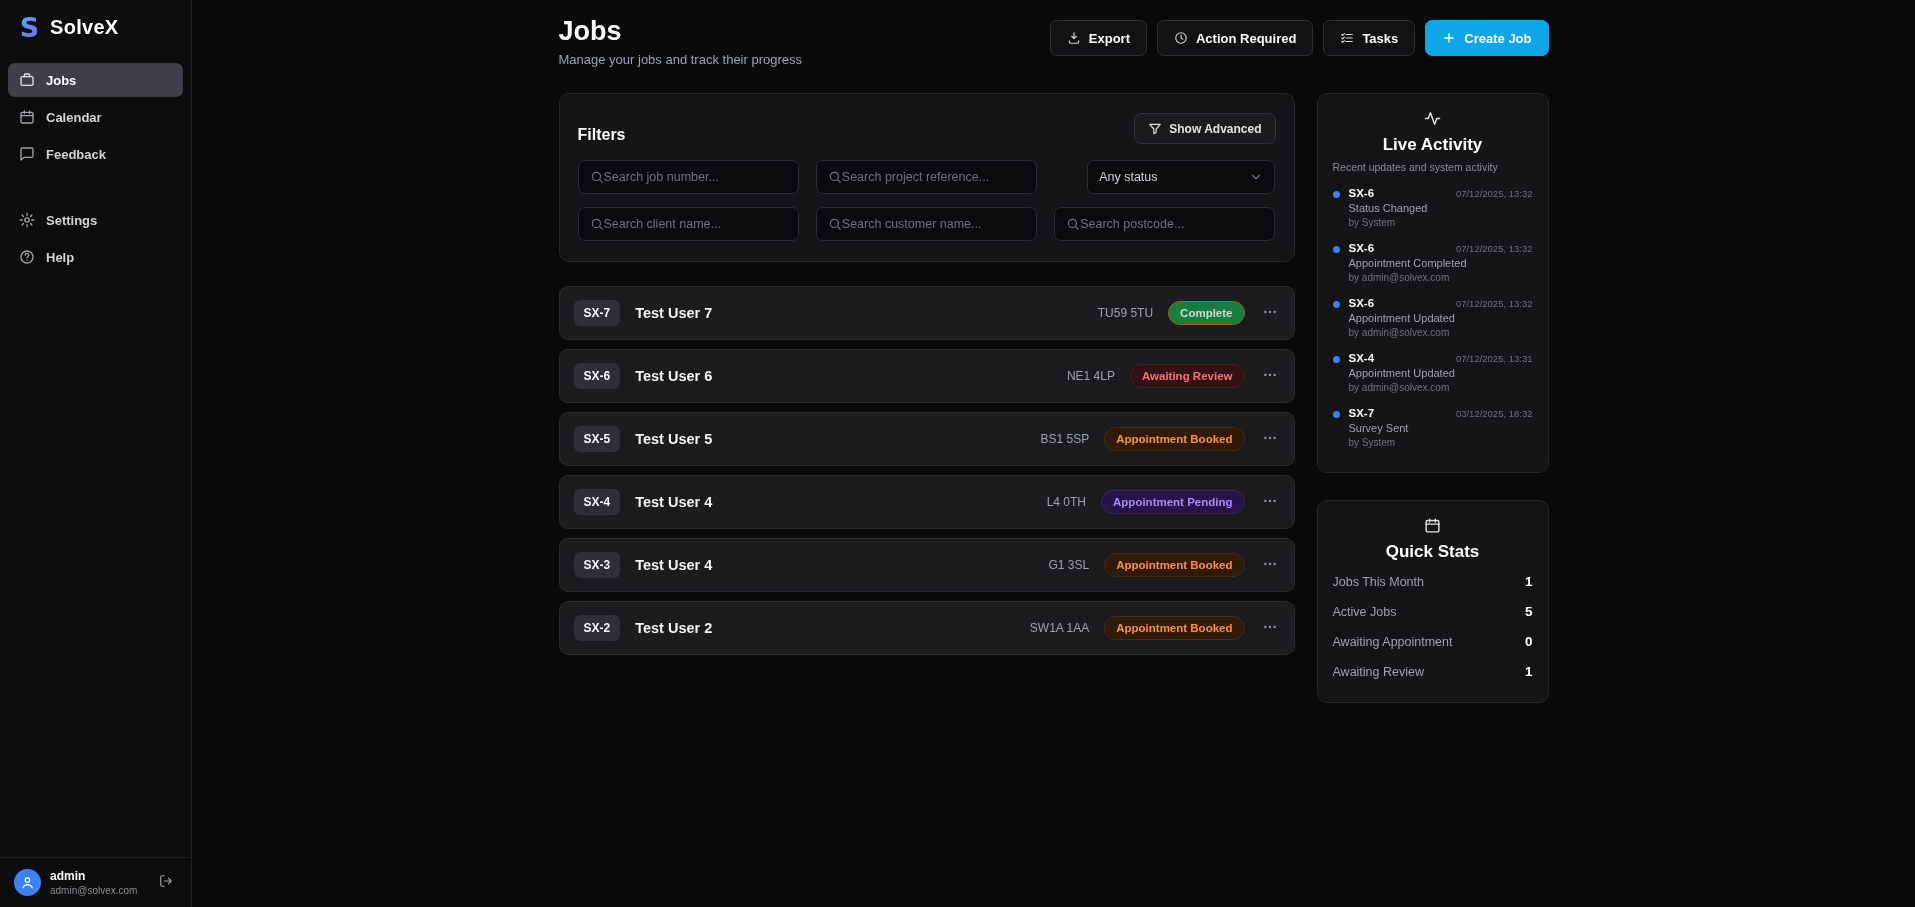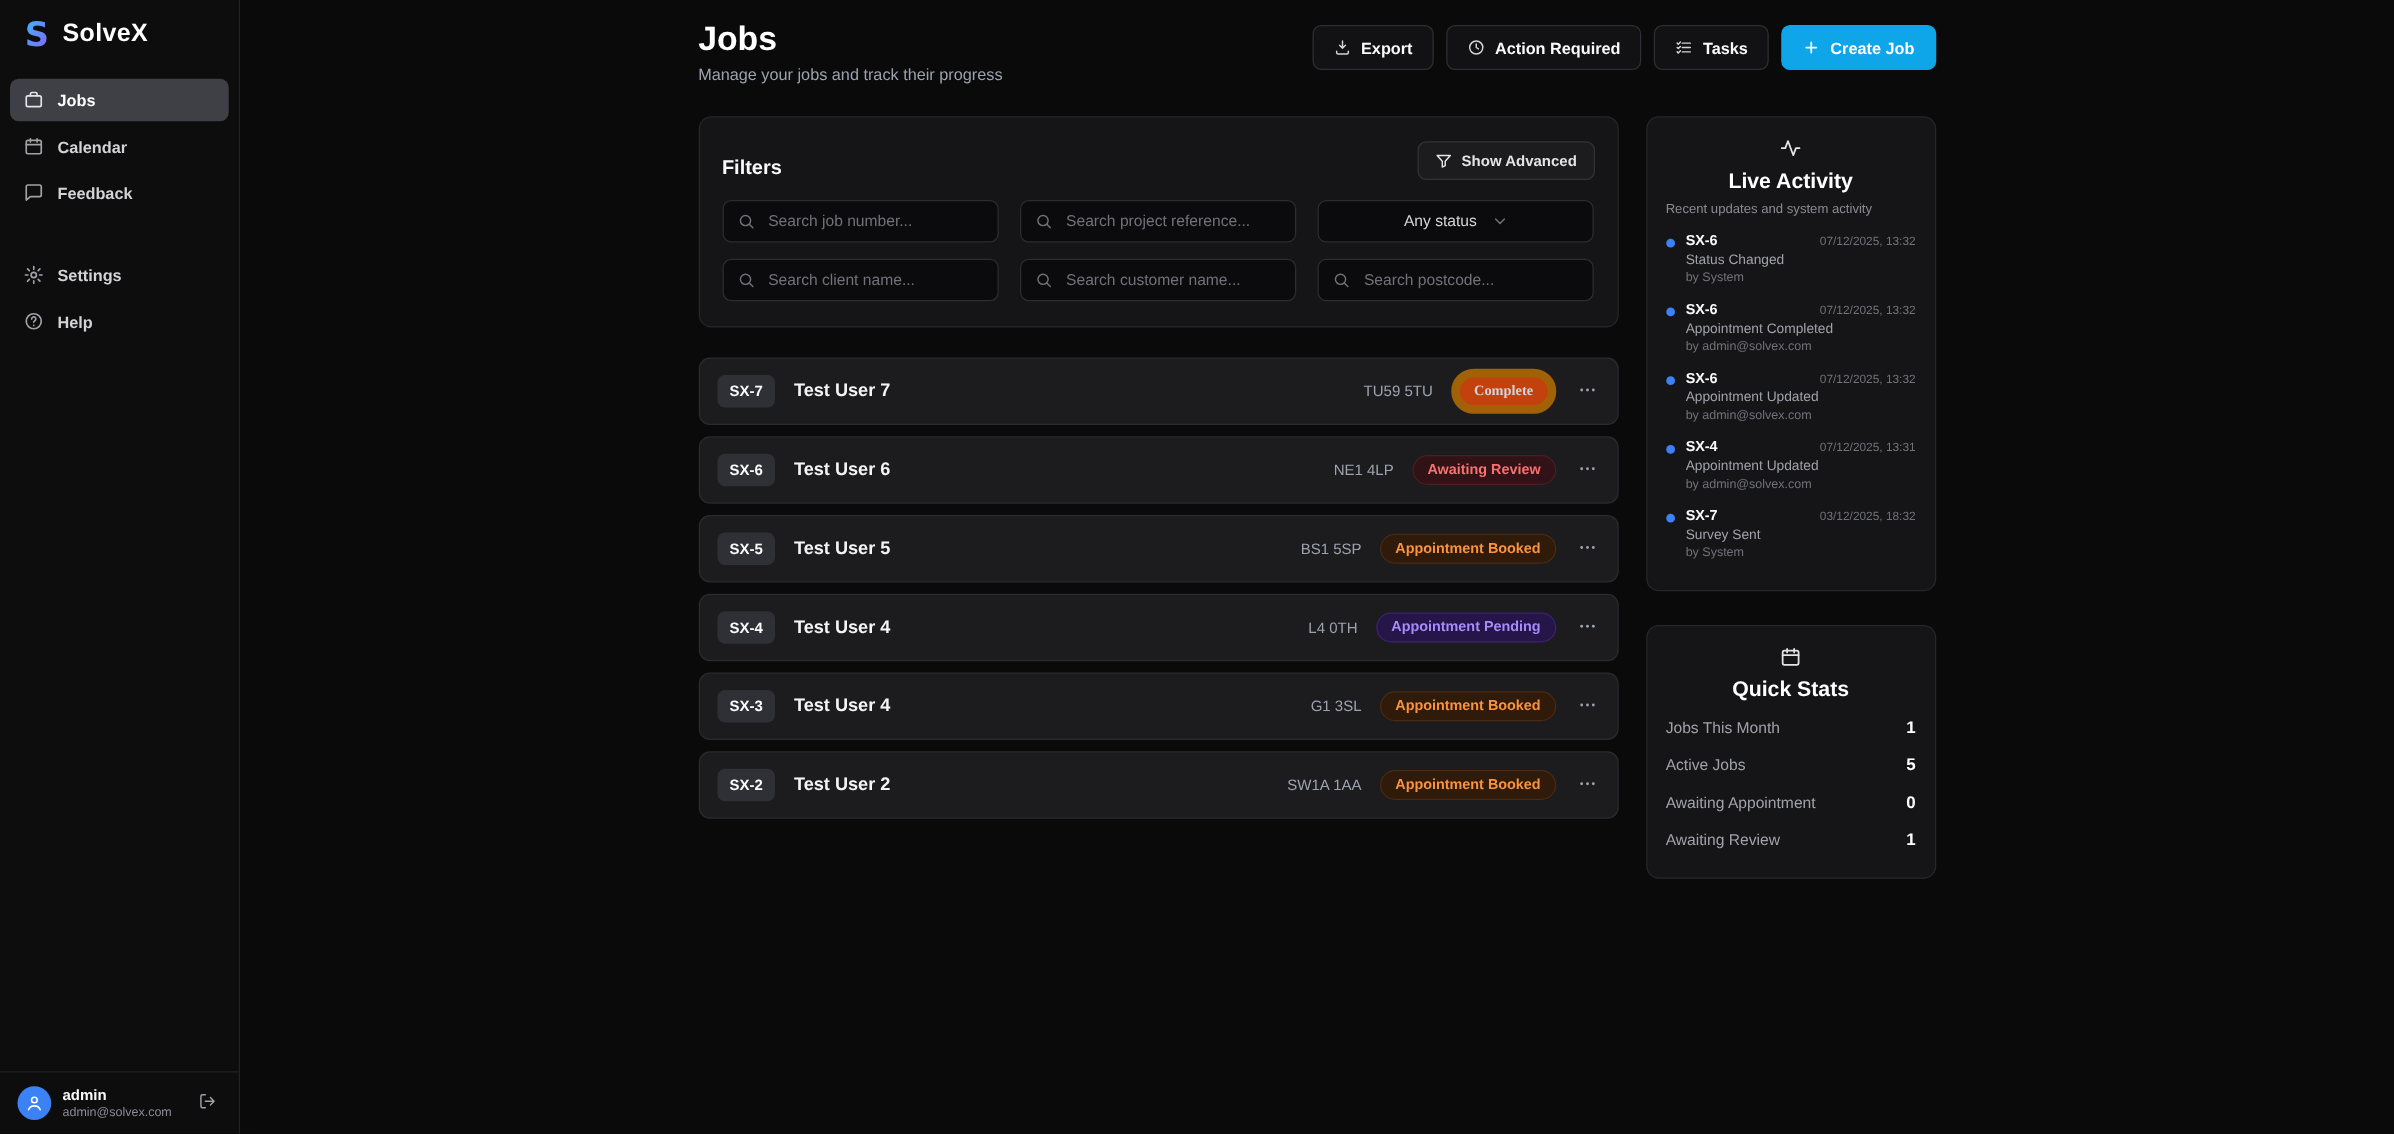--- a/index.html
+++ b/index.html
@@ -78,32 +78,32 @@
   .filters-head { display:flex; justify-content:space-between; align-items:flex-end; margin-bottom:16px; }
   .filters-title { font-size:16px; font-weight:bold; color:#fafafa; }
   .btn-ghost {
     display:inline-flex; align-items:center; gap:7px;
     height:31px; padding:0 13px;
     background:#1c1c1f; border:1px solid #323238; border-radius:7px;
     color:#e4e4e7; font-size:12px; font-weight:bold; font-family:inherit; cursor:pointer;
   }
   .filters-grid { display:grid; grid-template-columns:1fr 1fr 1fr; gap:13px 17px; }
   .input {
-    display:flex; align-items:center; gap:11px;
+    display:flex; align-items:center; gap:0;
     height:34px; padding:0 11px;
     background:#0b0b0d; border:1px solid #2c2c32; border-radius:7px;
     color:#71717a;
   }
   .input .icon { color:#71717a; }
   .input input {
     flex:1; min-width:0; background:transparent; border:none; outline:none;
     color:#e4e4e7; font-size:12.5px; font-family:inherit;
   }
   .input input::placeholder { color:#71717a; }
-  .select { justify-content:center; cursor:pointer; }
+  .select { justify-content:space-between; cursor:pointer;margin-left:33px; }
   .select-value { font-size:12.5px; color:#d4d4d8; }
 
   
   .job-list { display:flex; flex-direction:column; gap:9px; }
   .job-row {
     display:flex; align-items:center; gap:15px;
     height:54px; padding:0 14px;
     background:#1c1c1f; border:1px solid #2a2a2f; border-radius:9px;
     cursor:pointer;
   }
@@ -111,21 +111,21 @@
     background:#2f2f36; color:#fafafa; border-radius:6px;
     padding:6px 10px; font-size:12px; font-weight:bold; flex:none;
   }
   .job-name { font-size:14.5px; font-weight:bold; color:#f4f4f5; }
   .row-spacer { flex:1; }
   .job-postcode { font-size:12px; color:#9ca3af; }
   .badge {
     border-radius:999px; padding:5px 11px;
     font-size:11.5px; font-weight:bold; white-space:nowrap; flex:none;
   }
-  .st-complete { background:#c2410c; color:#d4d4d8; border:7px solid #a16207;font-family:Liberation Serif, serif; }
+  .st-complete { background:#15803d; color:#d4d4d8; border:1px solid #a16207; }
   .st-review   { background:#311317; color:#f87171; border:1px solid #4c1d22; }
   .st-booked   { background:#301a0a; color:#fb923c; border:1px solid #4a2a10; }
   .st-pending  { background:#251549; color:#a78bfa; border:1px solid #3b2370; }
   .row-menu { background:none; border:none; color:#9ca3af; cursor:pointer; padding:4px 2px; }
 
   
   .activity-card { padding:16px 15px 10px; margin-bottom:27px; }
   .panel-head { display:flex; align-items:center; gap:8px;flex-direction:column; }
   .panel-head .icon { color:#e4e4e7; width:17px; height:17px; }
   .panel-title { font-size:17px; font-weight:bold; color:#ffffff; }

